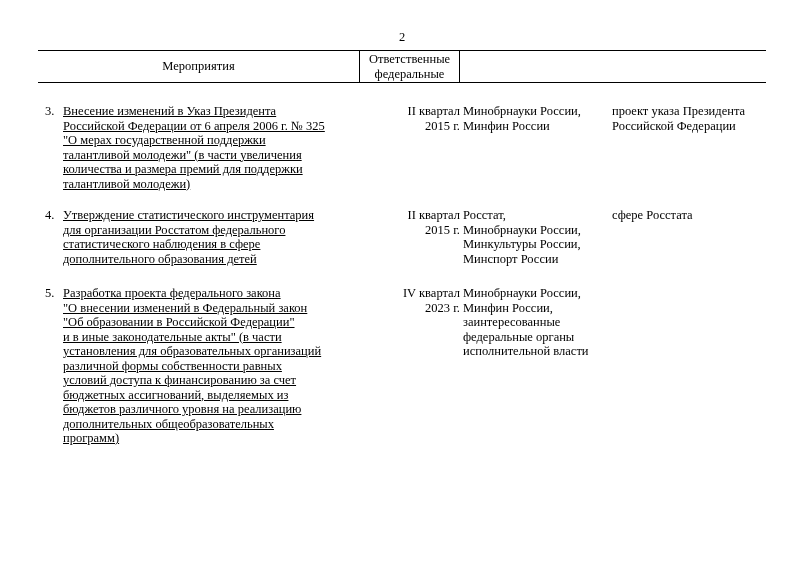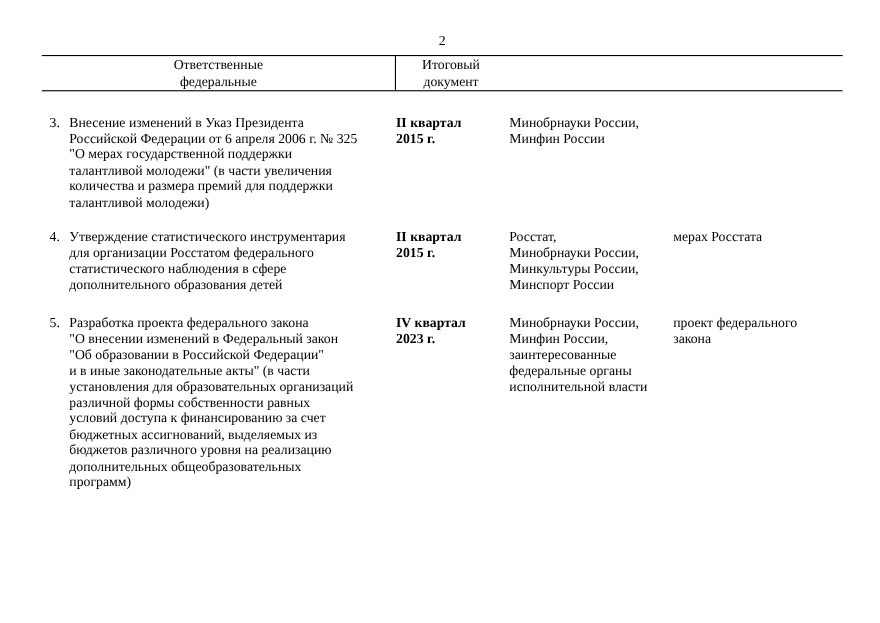--- a/index.html
+++ b/index.html
@@ -46,73 +46,75 @@
   .th-sep { border-right: 1px solid #000000; }
   .row {
     display: grid;
     grid-template-columns: 322px 100px 145px 161px;
   }
   .row-3 { margin-top: 21px; }
   .row-4 { margin-top: 17px; }
   .row-5 { margin-top: 20px; }
   .c-activity { display: flex; align-items: flex-start; }
   .num { flex: 0 0 25px; padding-left: 7px; }
-  .act-text { flex: 1 1 auto; }
-  .c-deadline { text-align: left; font-weight: bold; }
+  .act-text { flex: 1 1 auto; text-decoration: underline; }
+  .c-deadline { text-align: right; }
   .c-executors { padding-left: 3px; }
   .c-document { padding-left: 7px; }
 </style>
 </head>
 <body>
 
 <div class="page">
 
   <div class="page-number">2</div>
 
   <div class="plan-table">
 
     <div class="thead">
+      <div class="th th-sep pre">Мероприятия</div>
       <div class="th th-sep pre">Ответственные
 федеральные</div>
-      <div class="th pre">Итоговый документ</div>
     </div>
 
     <div class="tbody">
 
       <div class="row row-3">
         <div class="c-activity">
           <span class="num">3.</span>
           <div class="act-text pre">Внесение изменений в Указ Президента
 Российской Федерации от 6 апреля 2006 г. № 325
 "О мерах государственной поддержки
 талантливой молодежи" (в части увеличения
 количества и размера премий для поддержки
 талантливой молодежи)</div>
         </div>
         <div class="c-deadline pre">II квартал
 2015 г.</div>
         <div class="c-executors pre">Минобрнауки России,
 Минфин России</div>
+        <div class="c-document pre">проект указа Президента
+Российской Федерации</div>
       </div>
 
       <div class="row row-4">
         <div class="c-activity">
           <span class="num">4.</span>
           <div class="act-text pre">Утверждение статистического инструментария
 для организации Росстатом федерального
 статистического наблюдения в сфере
 дополнительного образования детей</div>
         </div>
         <div class="c-deadline pre">II квартал
 2015 г.</div>
         <div class="c-executors pre">Росстат,
 Минобрнауки России,
 Минкультуры России,
 Минспорт России</div>
-        <div class="c-document pre">мерах Росстата</div>
+        <div class="c-document pre">сфере Росстата</div>
       </div>
 
       <div class="row row-5">
         <div class="c-activity">
           <span class="num">5.</span>
           <div class="act-text pre">Разработка проекта федерального закона
 "О внесении изменений в Федеральный закон
 "Об образовании в Российской Федерации"
 и в иные законодательные акты" (в части
 установления для образовательных организаций
@@ -123,19 +125,17 @@
 дополнительных общеобразовательных
 программ)</div>
         </div>
         <div class="c-deadline pre">IV квартал
 2023 г.</div>
         <div class="c-executors pre">Минобрнауки России,
 Минфин России,
 заинтересованные
 федеральные органы
 исполнительной власти</div>
-        <div class="c-document pre">проект федерального
-закона</div>
       </div>
 
     </div>
   </div>
 </div>
 
 </body></html>

